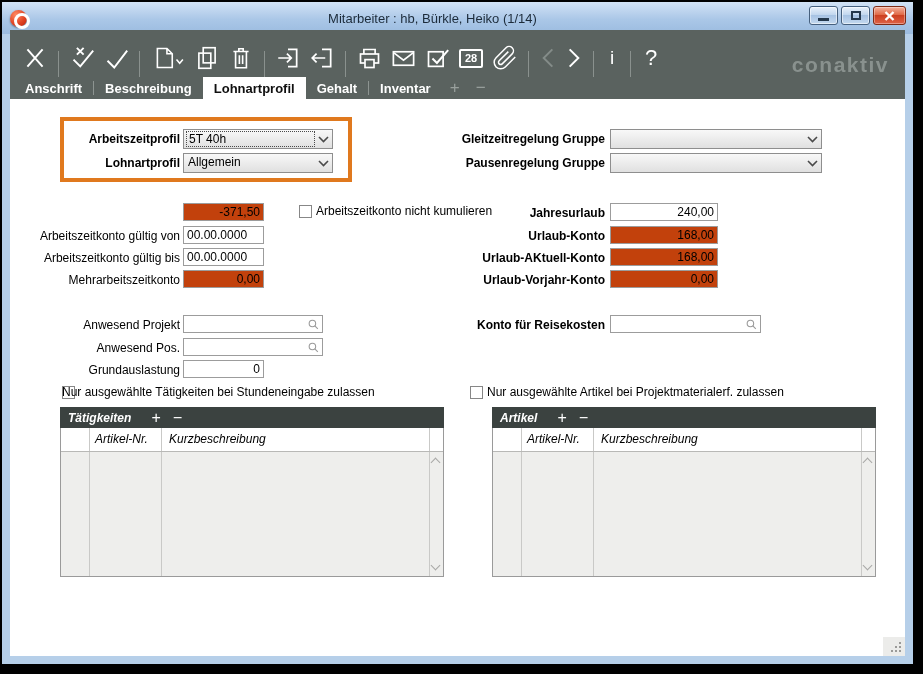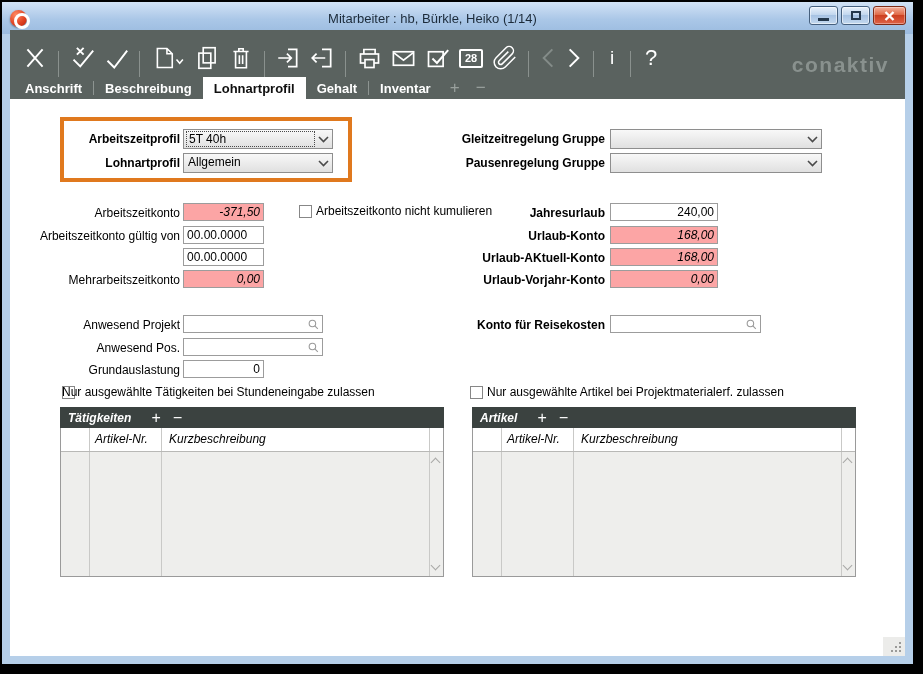--- a/index.html
+++ b/index.html
@@ -32,21 +32,21 @@
   .tabsep{width:1px;background:#8d9491;margin:4px 0;}
   .tabadd{color:#99a09d;font-size:17px;font-weight:400;line-height:21px;padding:0 8px;cursor:pointer;}
   
   .content{flex:1;background:#fff;position:relative;font-size:12px;color:#000;overflow:hidden;}
   .hl{position:absolute;left:50px;top:18px;width:292px;height:65px;border:4px solid #e0791e;z-index:6;pointer-events:none;}
   .flabel{position:absolute;height:18px;line-height:18px;text-align:right;white-space:nowrap;padding-left:8px;}
   .ll{left:0;width:170px;}
   .rl{left:340px;width:255px;font-weight:bold;}
   .bold{font-weight:bold;}
   .inp{position:absolute;height:18px;line-height:16px;border:1px solid #9c9c9c;background:#fff;padding:0 3px;font-size:12px;}
-  .ro{background:#fca5a5;font-style:italic;}
+  .ro{background:#c2410c;}
   .num{text-align:right;}
   .lookup{padding-right:18px;}
   .lookup svg{position:absolute;right:2px;top:2px;}
   .sel{position:absolute;height:20px;border:1px solid #8e8e8e;background:linear-gradient(#f8f8f8,#e0e0e0);display:flex;align-items:center;font-size:12px;}
   .selval{flex:1;padding:0 2px;margin:1px 0 1px 2px;height:16px;line-height:15px;white-space:nowrap;overflow:hidden;}
   .selval.fv{border:1px dotted #4a4a4a;}
   .selbtn{width:17px;align-self:stretch;display:flex;align-items:center;justify-content:center;flex:none;}
   .cb{position:absolute;width:13px;height:13px;background:#fff;border:1px solid #878787;cursor:pointer;}
   .cblab{position:absolute;height:16px;line-height:15px;white-space:nowrap;}
   
@@ -234,32 +234,32 @@
       <span class="flabel rl bold" style="top:55px">Pausenregelung Gruppe</span>
       <div class="sel" style="left:600px;top:54px;width:212px">
         <span class="selval"></span>
         <span class="selbtn">
             <svg width="11" height="7" viewBox="0 0 11 7">
               <path d="M1 1 l4.5 4.5 L10 1" stroke="#4a4a4a" stroke-width="1.6" fill="none"></path>
             </svg>
           </span>
       </div>
 
-      <span class="flabel ll" style="top:105px">Arbeitszeitkonto</span>
       <div class="inp ro num" style="left:173px;top:104px;width:81px">-371,50</div>
       <span class="cb" style="left:289px;top:106px"></span>
       <span class="cblab" style="left:306px;top:105px">Arbeitszeitkonto nicht kumulieren</span>
       <span class="flabel rl" style="top:105px">Jahresurlaub</span>
       <div class="inp num" style="left:600px;top:104px;width:108px">240,00</div>
 
       <span class="flabel ll" style="top:128px">Arbeitszeitkonto gültig von</span>
       <div class="inp" style="left:173px;top:127px;width:81px">00.00.0000</div>
       <span class="flabel rl" style="top:128px">Urlaub-Konto</span>
       <div class="inp ro num" style="left:600px;top:127px;width:108px">168,00</div>
 
+      <span class="flabel ll" style="top:150px">Arbeitszeitkonto gültig bis</span>
       <div class="inp" style="left:173px;top:149px;width:81px">00.00.0000</div>
       <span class="flabel rl" style="top:150px">Urlaub-AKtuell-Konto</span>
       <div class="inp ro num" style="left:600px;top:149px;width:108px">168,00</div>
 
       <span class="flabel ll" style="top:172px">Mehrarbeitszeitkonto</span>
       <div class="inp ro num" style="left:173px;top:171px;width:81px">0,00</div>
       <span class="flabel rl" style="top:172px">Urlaub-Vorjahr-Konto</span>
       <div class="inp ro num" style="left:600px;top:171px;width:108px">0,00</div>
 
       <span class="flabel ll" style="top:217px">Anwesend Projekt</span>
@@ -313,21 +313,21 @@
           <div class="pbody">
             <i class="vl" style="left:28px"></i>
               <i class="vl" style="left:100px"></i>
               <i class="vl" style="left:368px"></i>
             <span class="chev up"></span>
             <span class="chev down"></span>
           </div>
         </div>
       </div>
 
-      <div class="ptable" style="left:462px">
+      <div class="ptable" style="left:482px">
         <div class="ptitle">
           <span>Artikel</span>
           <span class="pm first">+</span>
           <span class="pm">−</span>
         </div>
         <div class="pgrid">
           <div class="pcols">
             <i class="vl" style="left:28px"></i>
               <i class="vl" style="left:100px"></i>
               <i class="vl" style="left:368px"></i>

